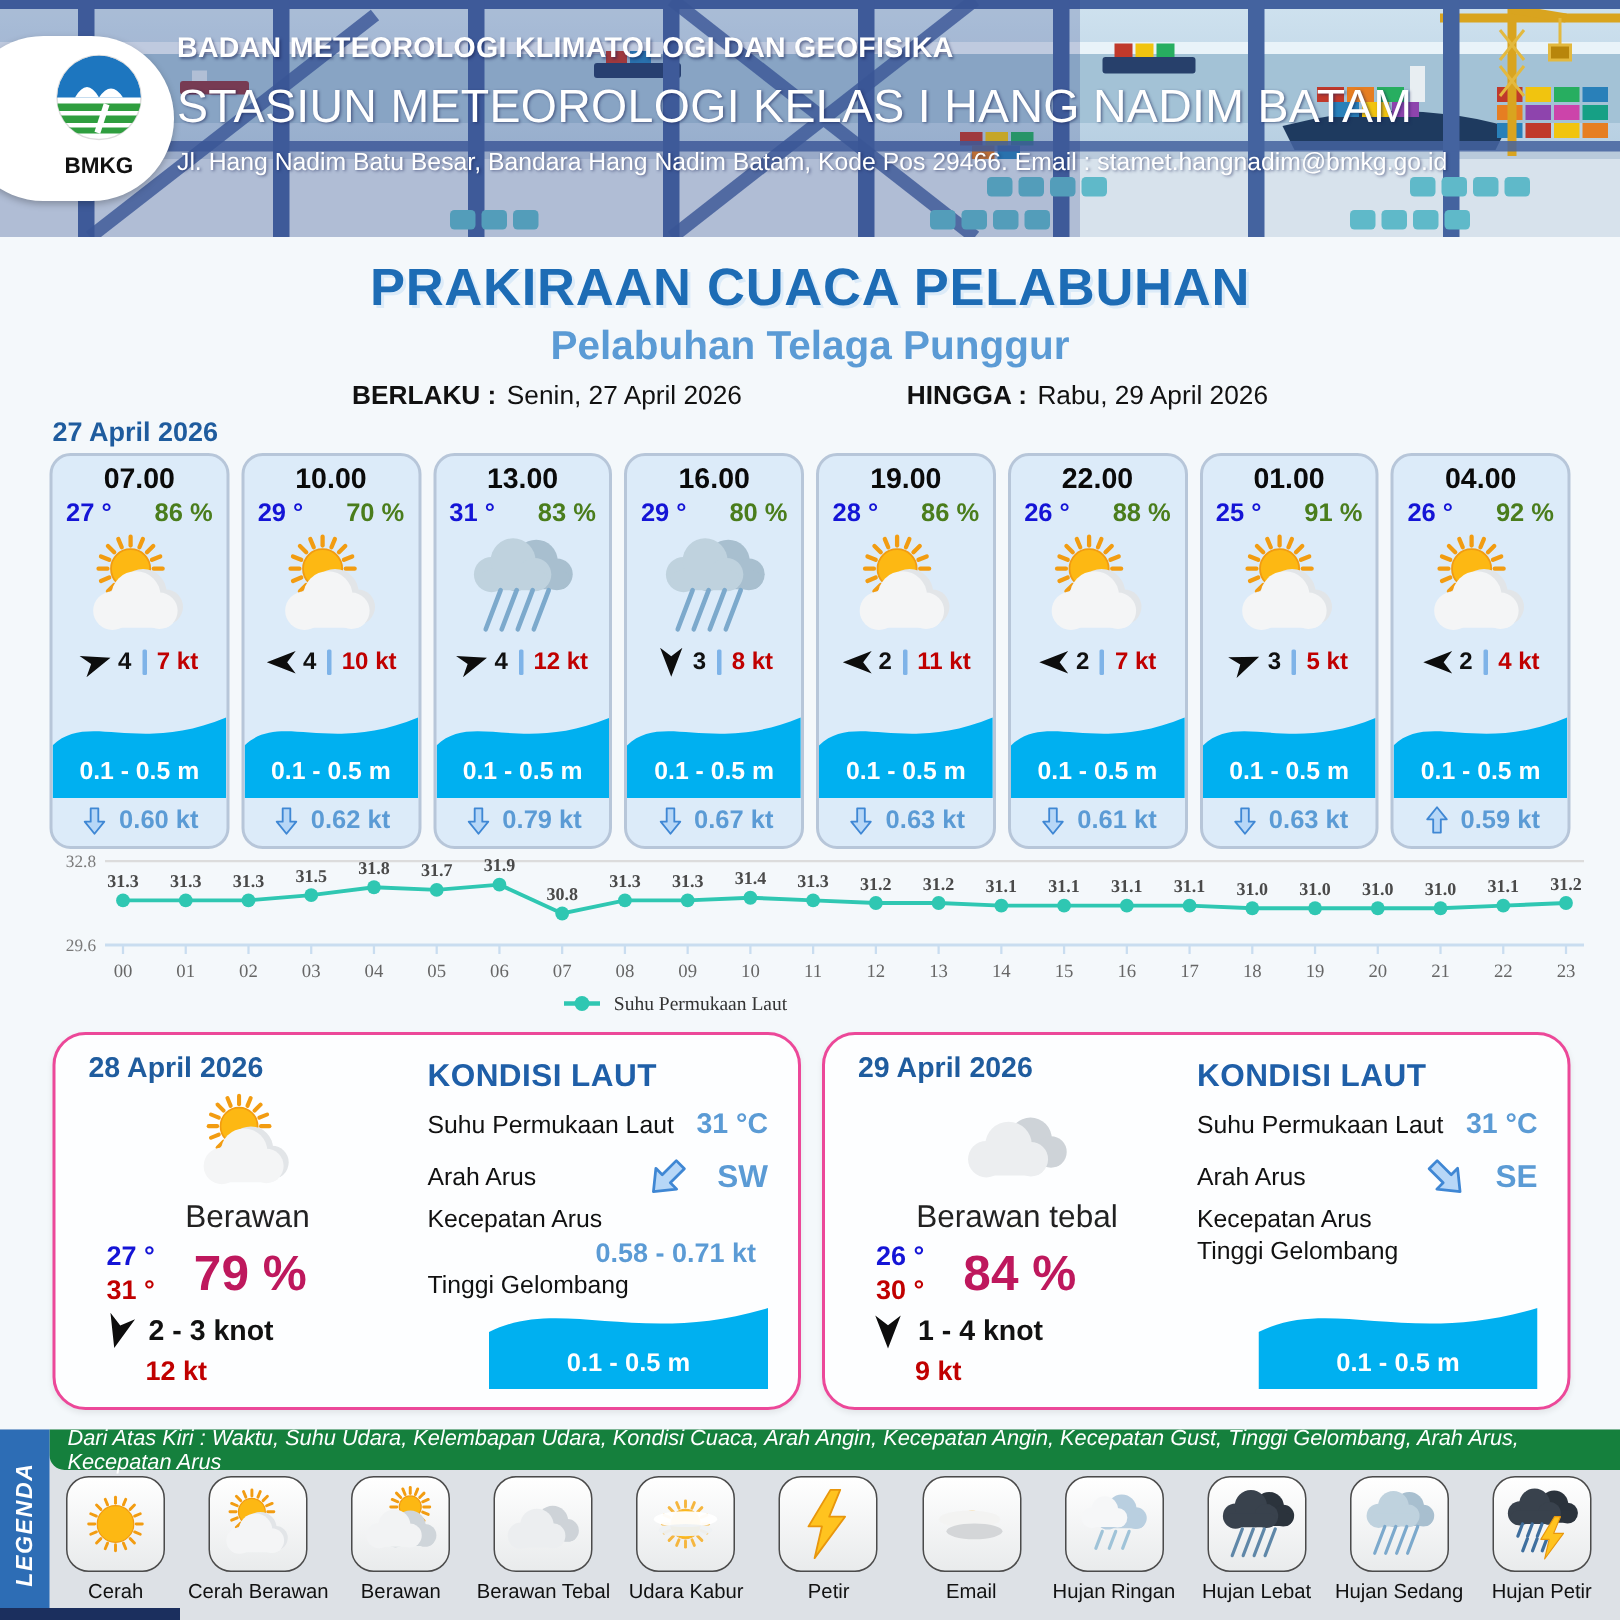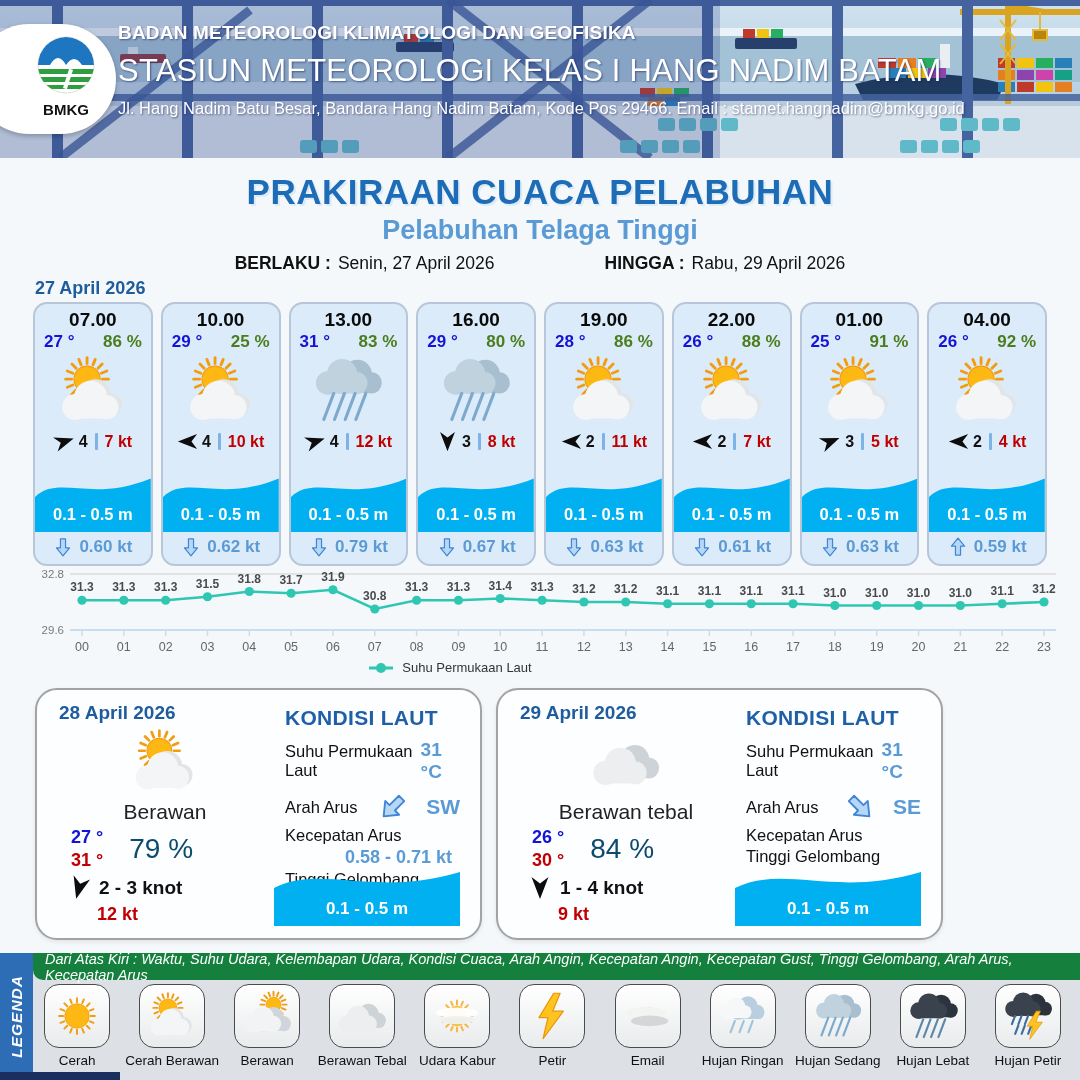--- a/index.html
+++ b/index.html
@@ -41,37 +41,37 @@
   .fc-wind{display:flex;align-items:center;gap:4px;font-size:16px;font-weight:bold;color:#111;margin-top:2px;}
   .fc-wind .sep{width:3px;height:17px;background:#7eb3e8;margin:0 3px;border-radius:1px;}
   .fc-wind .spd{color:#c00000;}
   .fc-wave{position:absolute;left:0;right:0;bottom:32px;height:66px;}
   .fc-wave svg{position:absolute;inset:0;width:100%;height:100%;}
   .fc-wave .txt{position:absolute;left:0;right:0;bottom:8px;text-align:center;color:#fff;font-size:16.5px;font-weight:bold;}
   .fc-cur{position:absolute;left:0;right:0;bottom:3px;height:28px;display:flex;align-items:center;justify-content:center;gap:6px;
           color:#5b9bd5;font-size:17px;font-weight:bold;}
 
   
-  .chart-wrap{position:absolute;top:554px;left:0;width:900px;}
+  .chart-wrap{position:absolute;top:554px;left:0;width:900px;font-family:Liberation Serif, serif;}
   .chart-legend{display:flex;justify-content:center;align-items:center;gap:8px;margin-top:-2px;
                 font-size:13px;color:#333;font-weight:500;}
 
   
   .daycards{position:absolute;top:688px;left:35px;width:1012px;display:flex;gap:14px;}
-  .dcard{width:447px;height:252px;background:#fdfeff;border:2px solid #a3a3a3;border-radius:22px;
+  .dcard{width:499px;height:252px;background:#fdfeff;border:2px solid #ec4899;border-radius:22px;
          box-shadow:0 2px 4px rgba(0,0,0,.08);display:grid;grid-template-columns:212px 1fr;padding:12px 20px 10px 22px;}
   .dc-left{display:flex;flex-direction:column;align-items:flex-start;}
   .dc-date{font-size:19px;font-weight:bold;color:#1f5c9e;}
   .dc-icon{width:86px;height:72px;align-self:center;margin-top:2px;}
   .dc-cond{font-size:21px;color:#222;align-self:center;margin-top:2px;}
   .dc-temps{display:flex;align-items:center;gap:26px;margin-top:2px;margin-left:12px;}
   .dc-tcol{display:flex;flex-direction:column;line-height:1.25;font-size:18px;font-weight:bold;}
   .dc-tmin{color:#1414d6;}
   .dc-tmax{color:#c00000;}
-  .dc-hum{font-size:28px;font-weight:normal;color:#0c4a6e;}
+  .dc-hum{font-size:33px;font-weight:bold;color:#be185d;}
   .dc-wind{display:flex;align-items:center;gap:8px;font-size:19px;font-weight:bold;color:#111;margin-top:5px;margin-left:8px;}
   .dc-gust{font-size:18px;font-weight:bold;color:#c00000;margin-top:4px;margin-left:38px;}
   .dc-right{padding-left:14px;position:relative;}
   .dc-sea-title{font-size:21px;font-weight:bold;color:#1f5fa8;letter-spacing:.3px;margin-top:4px;}
   .sea-row{display:flex;justify-content:space-between;align-items:center;margin-top:9px;font-size:16.5px;color:#111;}
   .sea-val{color:#5b9bd5;font-weight:bold;font-size:19px;}
   .sea-dir{display:flex;align-items:center;gap:18px;color:#5b9bd5;font-weight:bold;font-size:21px;}
   .sea-kec-val{text-align:right;color:#5b9bd5;font-weight:bold;font-size:18px;margin-top:2px;padding-right:8px;}
   .sea-wavebox{position:absolute;right:0;bottom:2px;width:186px;height:62px;}
   .sea-wavebox svg{position:absolute;inset:0;width:100%;height:100%;}
@@ -226,21 +226,21 @@
       </svg>
     </div>
     <div class="hdr-text">
       <div class="hdr-org">BADAN METEOROLOGI KLIMATOLOGI DAN GEOFISIKA</div>
       <div class="hdr-station">STASIUN METEOROLOGI KELAS I HANG NADIM BATAM</div>
       <div class="hdr-addr">Jl. Hang Nadim Batu Besar, Bandara Hang Nadim Batam, Kode Pos 29466. Email : stamet.hangnadim@bmkg.go.id</div>
     </div>
   </div>
 
   <div class="title-main">PRAKIRAAN CUACA PELABUHAN</div>
-  <div class="title-sub">Pelabuhan Telaga Tinggi</div>
+  <div class="title-sub">Pelabuhan Telaga Punggur</div>
   <div class="validity">
     <div><b>BERLAKU :</b><span class="v">Senin, 27 April 2026</span></div>
     <div><b>HINGGA :</b><span class="v">Rabu, 29 April 2026</span></div>
   </div>
   <div class="forecast-date">27 April 2026</div>
 
   <div class="cards" id="cards">
  <div class="fcard">
    <div class="fc-time">07.00</div>
    <div class="fc-row">
@@ -296,21 +296,21 @@
      <svg width="20" height="20" viewBox="0 0 24 26" style="transform:rotate(0deg)">
             <path d="M12,24.5 L3.5,14 L8.7,14 L8.7,2.5 L15.3,2.5 L15.3,14 L20.5,14 Z" fill="#b7d7f7" stroke="#3f87d4" stroke-width="1.6" stroke-linejoin="round"></path>
           </svg>
      <span>0.60 kt</span>
    </div>
  </div>
  <div class="fcard">
    <div class="fc-time">10.00</div>
    <div class="fc-row">
      <span class="fc-temp">29 °</span>
-     <span class="fc-hum">25 %</span>
+     <span class="fc-hum">70 %</span>
    </div>
    <div class="fc-icon"><svg viewBox="0 0 64 64" width="100%" height="100%">
             <line x1="40" y1="22" x2="45" y2="22" stroke="#F29C11" stroke-width="2.4" stroke-linecap="round"></line>
             <line x1="39.010433922646726" y1="26.974884620746167" x2="43.62983158520316" y2="28.888301782571617" stroke="#F29C11" stroke-width="2.4" stroke-linecap="round"></line>
             <line x1="36.19238815542512" y1="31.192388155425117" x2="39.72792206135786" y2="34.72792206135786" stroke="#F29C11" stroke-width="2.4" stroke-linecap="round"></line>
             <line x1="31.974884620746167" y1="34.010433922646726" x2="33.88830178257162" y2="38.62983158520316" stroke="#F29C11" stroke-width="2.4" stroke-linecap="round"></line>
             <line x1="27" y1="35" x2="27" y2="40" stroke="#F29C11" stroke-width="2.4" stroke-linecap="round"></line>
             <line x1="22.025115379253833" y1="34.010433922646726" x2="20.111698217428383" y2="38.62983158520316" stroke="#F29C11" stroke-width="2.4" stroke-linecap="round"></line>
             <line x1="17.807611844574883" y1="31.19238815542512" x2="14.272077938642145" y2="34.72792206135786" stroke="#F29C11" stroke-width="2.4" stroke-linecap="round"></line>
             <line x1="14.989566077353272" y1="26.974884620746167" x2="10.37016841479684" y2="28.888301782571617" stroke="#F29C11" stroke-width="2.4" stroke-linecap="round"></line>
@@ -1119,62 +1119,62 @@
               <line x1="22" y1="38" x2="16.68" y2="52" stroke="#9fc3d8" stroke-width="2.6" stroke-linecap="round"></line>
               <line x1="33" y1="38" x2="27.68" y2="52" stroke="#9fc3d8" stroke-width="2.6" stroke-linecap="round"></line>
               <line x1="44" y1="38" x2="38.68" y2="52" stroke="#9fc3d8" stroke-width="2.6" stroke-linecap="round"></line>
             </svg>
           </div>
    <div class="lilabel">Hujan Ringan</div>
  </div>
  <div class="litem">
    <div class="libox">
             <svg viewBox="0 0 64 64" width="100%" height="100%">
+              <g transform="translate(42,22) scale(1.05)" fill="#2b333c">
+    <circle cx="-11" cy="3" r="9"></circle>
+                <circle cx="0" cy="-4" r="11.5"></circle>
+                <circle cx="11" cy="3" r="8.5"></circle>
+    <rect x="-18" y="1" width="36" height="10" rx="5"></rect>
+              </g>
+              <g transform="translate(27,22) scale(1.15)" fill="#39424d">
+    <circle cx="-11" cy="3" r="9"></circle>
+                <circle cx="0" cy="-4" r="11.5"></circle>
+                <circle cx="11" cy="3" r="8.5"></circle>
+    <rect x="-18" y="1" width="36" height="10" rx="5"></rect>
+              </g>
+              <line x1="20" y1="36" x2="11.64" y2="58" stroke="#5f87a8" stroke-width="2.6" stroke-linecap="round"></line>
+              <line x1="29" y1="36" x2="20.64" y2="58" stroke="#5f87a8" stroke-width="2.6" stroke-linecap="round"></line>
+              <line x1="38" y1="36" x2="29.64" y2="58" stroke="#5f87a8" stroke-width="2.6" stroke-linecap="round"></line>
+              <line x1="47" y1="36" x2="38.64" y2="58" stroke="#5f87a8" stroke-width="2.6" stroke-linecap="round"></line>
+            </svg>
+          </div>
+   <div class="lilabel">Hujan Lebat</div>
+ </div>
+ <div class="litem">
+   <div class="libox">
+            <svg viewBox="0 0 64 64" width="100%" height="100%">
               <g transform="translate(40,22) scale(1.05)" fill="#a8bfcf">
     <circle cx="-11" cy="3" r="9"></circle>
                 <circle cx="0" cy="-4" r="11.5"></circle>
                 <circle cx="11" cy="3" r="8.5"></circle>
     <rect x="-18" y="1" width="36" height="10" rx="5"></rect>
               </g>
               <g transform="translate(27,22) scale(1.1)" fill="#bfd2de">
     <circle cx="-11" cy="3" r="9"></circle>
                 <circle cx="0" cy="-4" r="11.5"></circle>
                 <circle cx="11" cy="3" r="8.5"></circle>
     <rect x="-18" y="1" width="36" height="10" rx="5"></rect>
               </g>
               <line x1="20" y1="34" x2="11.64" y2="56" stroke="#7ca9cc" stroke-width="2.6" stroke-linecap="round"></line>
               <line x1="29" y1="34" x2="20.64" y2="56" stroke="#7ca9cc" stroke-width="2.6" stroke-linecap="round"></line>
               <line x1="38" y1="34" x2="29.64" y2="56" stroke="#7ca9cc" stroke-width="2.6" stroke-linecap="round"></line>
               <line x1="47" y1="34" x2="38.64" y2="56" stroke="#7ca9cc" stroke-width="2.6" stroke-linecap="round"></line>
             </svg>
           </div>
    <div class="lilabel">Hujan Sedang</div>
- </div>
- <div class="litem">
-   <div class="libox">
-            <svg viewBox="0 0 64 64" width="100%" height="100%">
-              <g transform="translate(42,22) scale(1.05)" fill="#2b333c">
-    <circle cx="-11" cy="3" r="9"></circle>
-                <circle cx="0" cy="-4" r="11.5"></circle>
-                <circle cx="11" cy="3" r="8.5"></circle>
-    <rect x="-18" y="1" width="36" height="10" rx="5"></rect>
-              </g>
-              <g transform="translate(27,22) scale(1.15)" fill="#39424d">
-    <circle cx="-11" cy="3" r="9"></circle>
-                <circle cx="0" cy="-4" r="11.5"></circle>
-                <circle cx="11" cy="3" r="8.5"></circle>
-    <rect x="-18" y="1" width="36" height="10" rx="5"></rect>
-              </g>
-              <line x1="20" y1="36" x2="11.64" y2="58" stroke="#5f87a8" stroke-width="2.6" stroke-linecap="round"></line>
-              <line x1="29" y1="36" x2="20.64" y2="58" stroke="#5f87a8" stroke-width="2.6" stroke-linecap="round"></line>
-              <line x1="38" y1="36" x2="29.64" y2="58" stroke="#5f87a8" stroke-width="2.6" stroke-linecap="round"></line>
-              <line x1="47" y1="36" x2="38.64" y2="58" stroke="#5f87a8" stroke-width="2.6" stroke-linecap="round"></line>
-            </svg>
-          </div>
-   <div class="lilabel">Hujan Lebat</div>
  </div>
  <div class="litem">
    <div class="libox">
             <svg viewBox="0 0 64 64" width="100%" height="100%">
               <g transform="translate(42,20) scale(1)" fill="#2b333c">
     <circle cx="-11" cy="3" r="9"></circle>
                 <circle cx="0" cy="-4" r="11.5"></circle>
                 <circle cx="11" cy="3" r="8.5"></circle>
     <rect x="-18" y="1" width="36" height="10" rx="5"></rect>
               </g>

